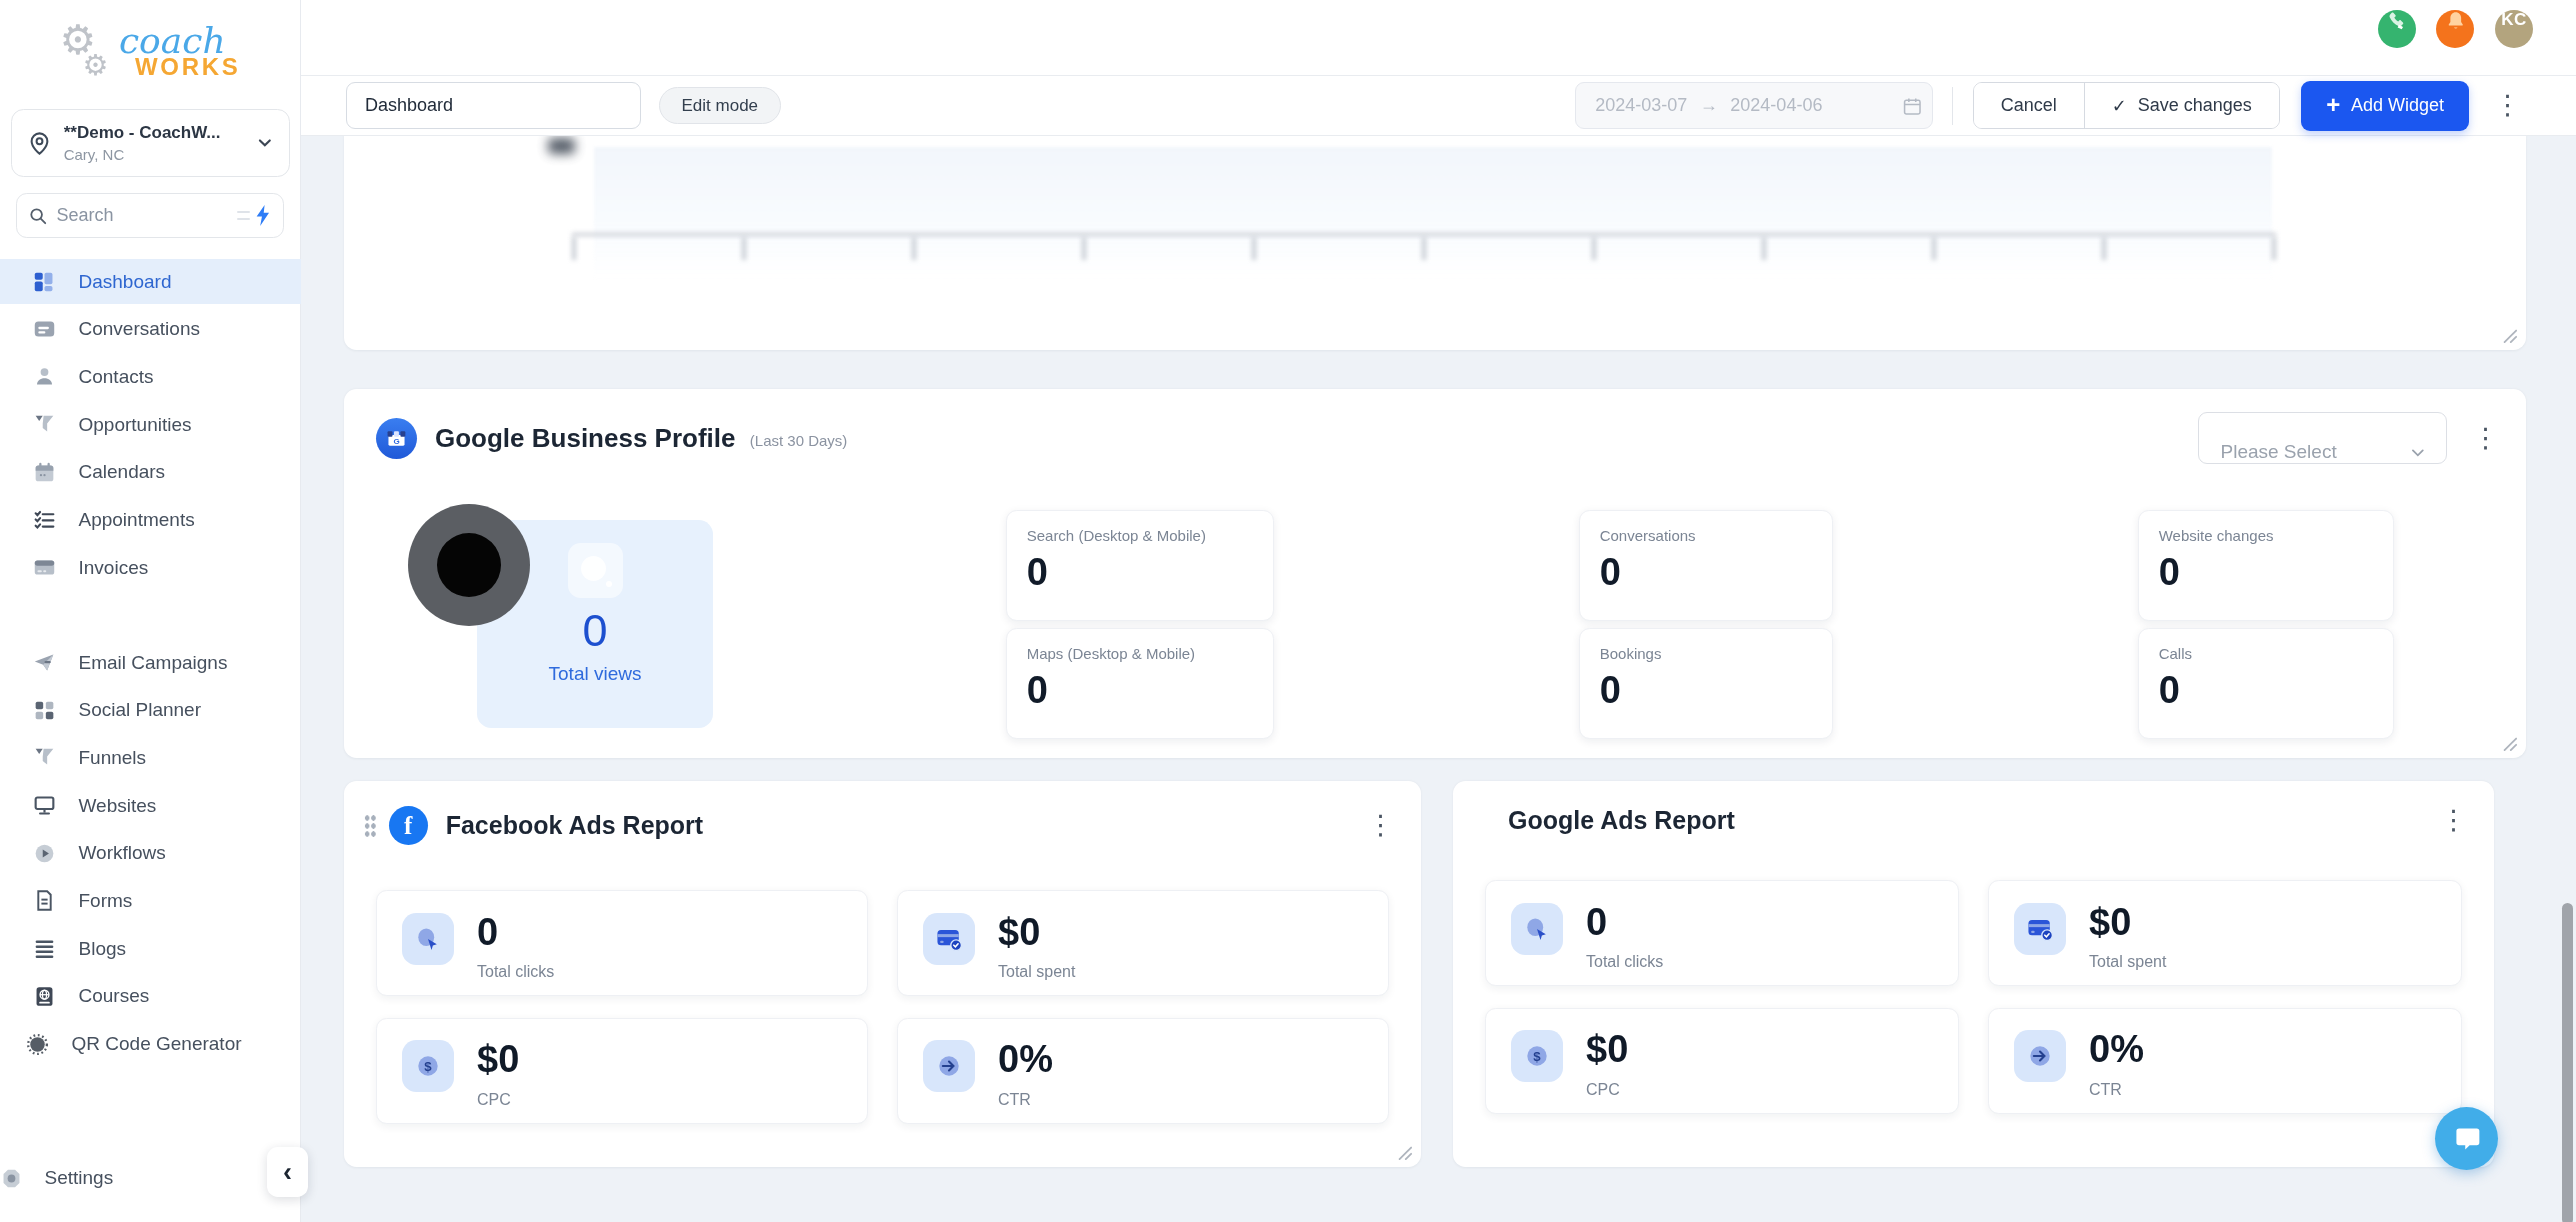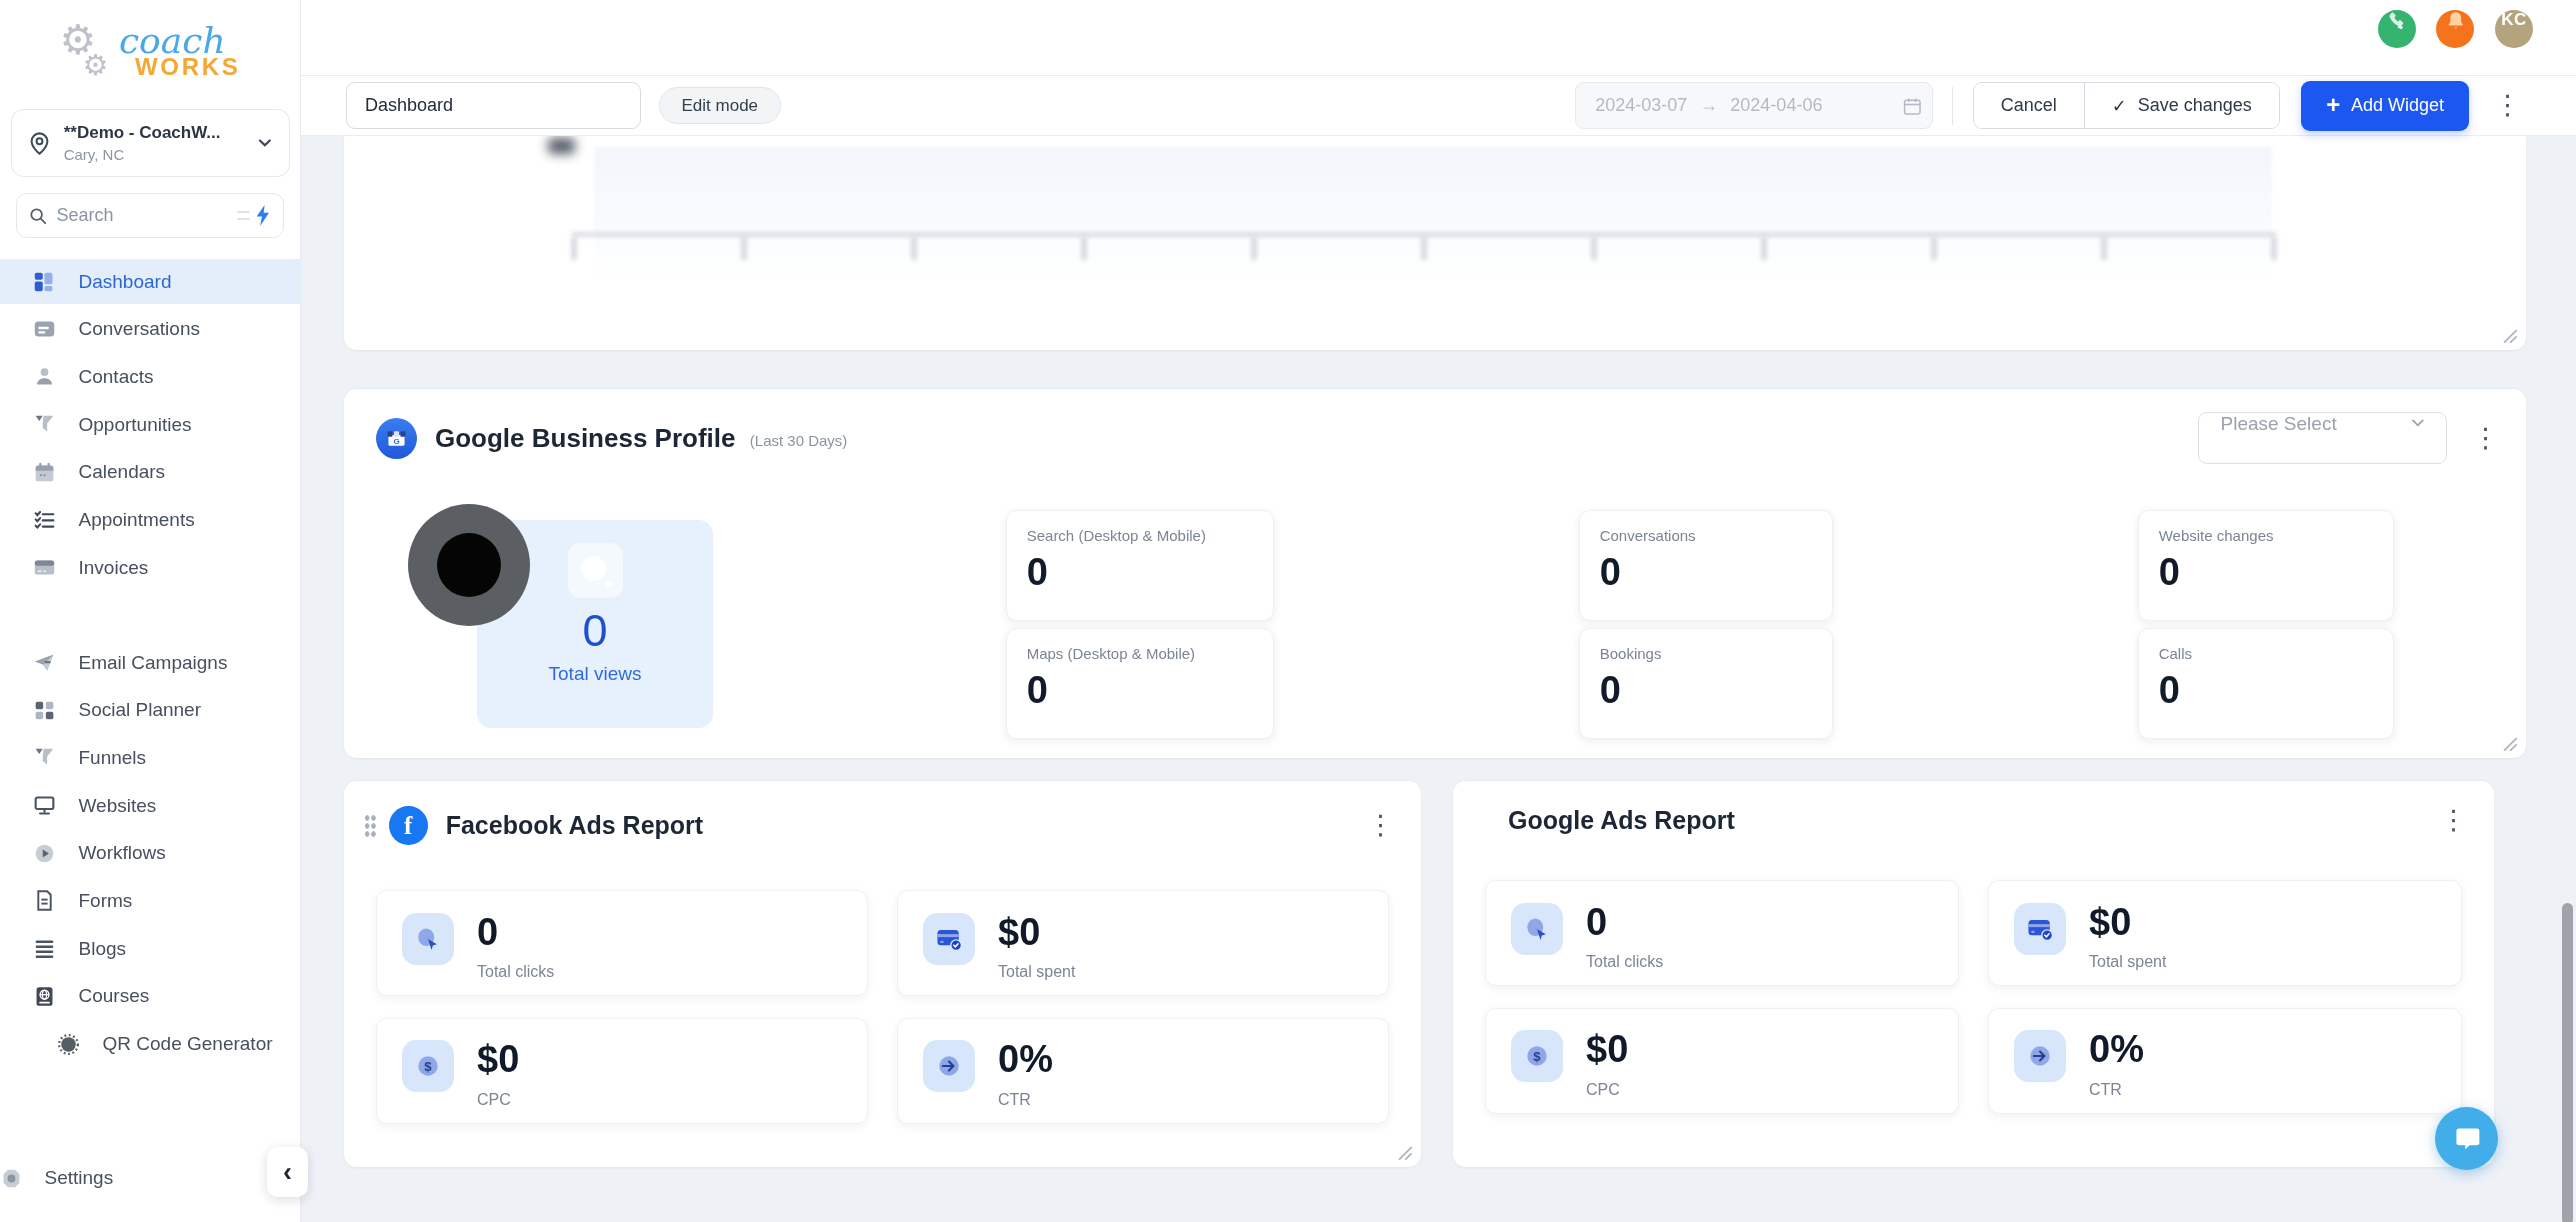--- a/index.html
+++ b/index.html
@@ -29,21 +29,21 @@
   .quick-lines { display:flex; flex-direction:column; gap:4.5px; margin-right:2.7px; }
   .quick-lines i { display:block; width:12.5px; height:2.7px; background:#dfe3e9; border-radius:1.8px; }
 
   .nav { position:absolute; left:0; top:259px; width:301px; }
   .nav2 { position:absolute; left:0; top:640px; width:301px; }
   .nav-item { height:45px; margin-bottom:2.7px; display:flex; align-items:center; padding-left:32px; cursor:pointer; }
   .nav-item .nav-icon { width:25px; height:25px; display:flex; align-items:center; justify-content:center; }
   .nav-item .nav-label { font-size:19px; color:#46505e; margin-left:21.5px; white-space:nowrap; }
   .nav-item.active { background:#e4eefb; }
   .nav-item.active .nav-label { color:#2e66d0; }
-  .nav-item.indent { padding-left:40px;margin-left:16px; }
+  .nav-item.indent { padding-left:25px; }
   .settings-item { position:absolute; left:0; top:1154px; width:301px; height:48px; display:flex; align-items:center; cursor:pointer; }
   .settings-item .nav-label { font-size:19px; color:#46505e; margin-left:21.5px; }
   .collapse-btn { position:absolute; left:267px; top:1147px; width:41px; height:50px; background:#fff; border-radius:10.7px; box-shadow:0 2.7px 10.7px rgba(20,30,50,.15); display:flex; align-items:center; justify-content:center; font-size:27px; font-weight:bold; color:#1c2531; z-index:9; cursor:pointer; }
 
   
   .topbar { position:absolute; left:301px; top:0; right:0; height:76px; background:#fff; border-bottom:0.9px solid #e9ecf0; z-index:4; }
   .top-icons { position:absolute; right:43px; top:9.8px; display:flex; gap:20.6px; }
   .circ { width:38px; height:38px; border-radius:50%; display:flex; align-items:flex-start; justify-content:center; cursor:pointer; }
   .circ.phone { background:#35b46f; }
   .circ.bell { background:#f4731c; }
@@ -80,21 +80,21 @@
   .ticks { display:flex; justify-content:space-between; margin-top:0.9px; }
   .tick { width:3.6px; height:23px; background:#c4c9d1; filter:blur(2.7px); }
   .resize-handle { position:absolute; right:9px; bottom:7.2px; width:16px; height:16px; opacity:.8; }
 
   
   .gbp-card { margin-top:39px; width:2182px; height:369px; }
   .sec-header { display:flex; align-items:center; padding:23px 27px 0 32px; }
   .gbp-ic { width:41px; height:41px; border-radius:50%; background:linear-gradient(180deg,#3a7ef0,#2059d8); display:flex; align-items:center; justify-content:center; }
   .sec-title { font-size:26px; font-weight:bold; color:#1c2634; margin-left:18px; }
   .sec-sub { font-size:15px; color:#8b93a1; margin-left:14.3px; margin-top:5.4px; }
-  .select-box { width:249px; height:52px; border:0.9px solid #dcdfe5; border-radius:9px; display:flex; align-items:flex-start; justify-content:space-between; padding:0 18px 0 21.5px; color:#9aa2ad; font-size:19px; cursor:pointer; background:#fff; }
+  .select-box { width:249px; height:52px; border:0.9px solid #dcdfe5; border-radius:9px; display:flex; align-items:flex-end; justify-content:space-between; padding:0 18px 0 21.5px; color:#9aa2ad; font-size:19px; cursor:pointer; background:#fff; }
   .gbp-body { position:absolute; left:0; top:0; width:100%; height:100%; }
   .donut { position:absolute; left:64px; top:115px; width:122px; height:122px; border-radius:50%; border:29.5px solid rgba(120,124,131,.75); background:#050505; z-index:3; }
   .blue-panel { position:absolute; left:133px; top:131px; width:236px; height:208px; background:#e7f1fd; border-radius:14.3px; text-align:center; z-index:2; }
   .bp-tile { width:55px; height:55px; margin:23px auto 0; background:rgba(255,255,255,.55); border-radius:12.5px; position:relative; }
   .bp-tile .lens { position:absolute; left:13.4px; top:12.5px; width:25px; height:25px; border-radius:50%; background:rgba(255,255,255,.9); }
   .bp-tile .dot { position:absolute; right:10.7px; bottom:10.7px; width:6.3px; height:6.3px; border-radius:50%; background:#fff; }
   .bp-val { font-size:45px; color:#1d50cf; margin-top:7.2px; }
   .bp-lbl { font-size:19px; color:#2f6bdd; margin-top:5.4px; }
   .gbp-col { position:absolute; display:flex; flex-direction:column; gap:7.2px; top:121px; }
   .gbp-col.c1 { left:662px; width:268px; }

